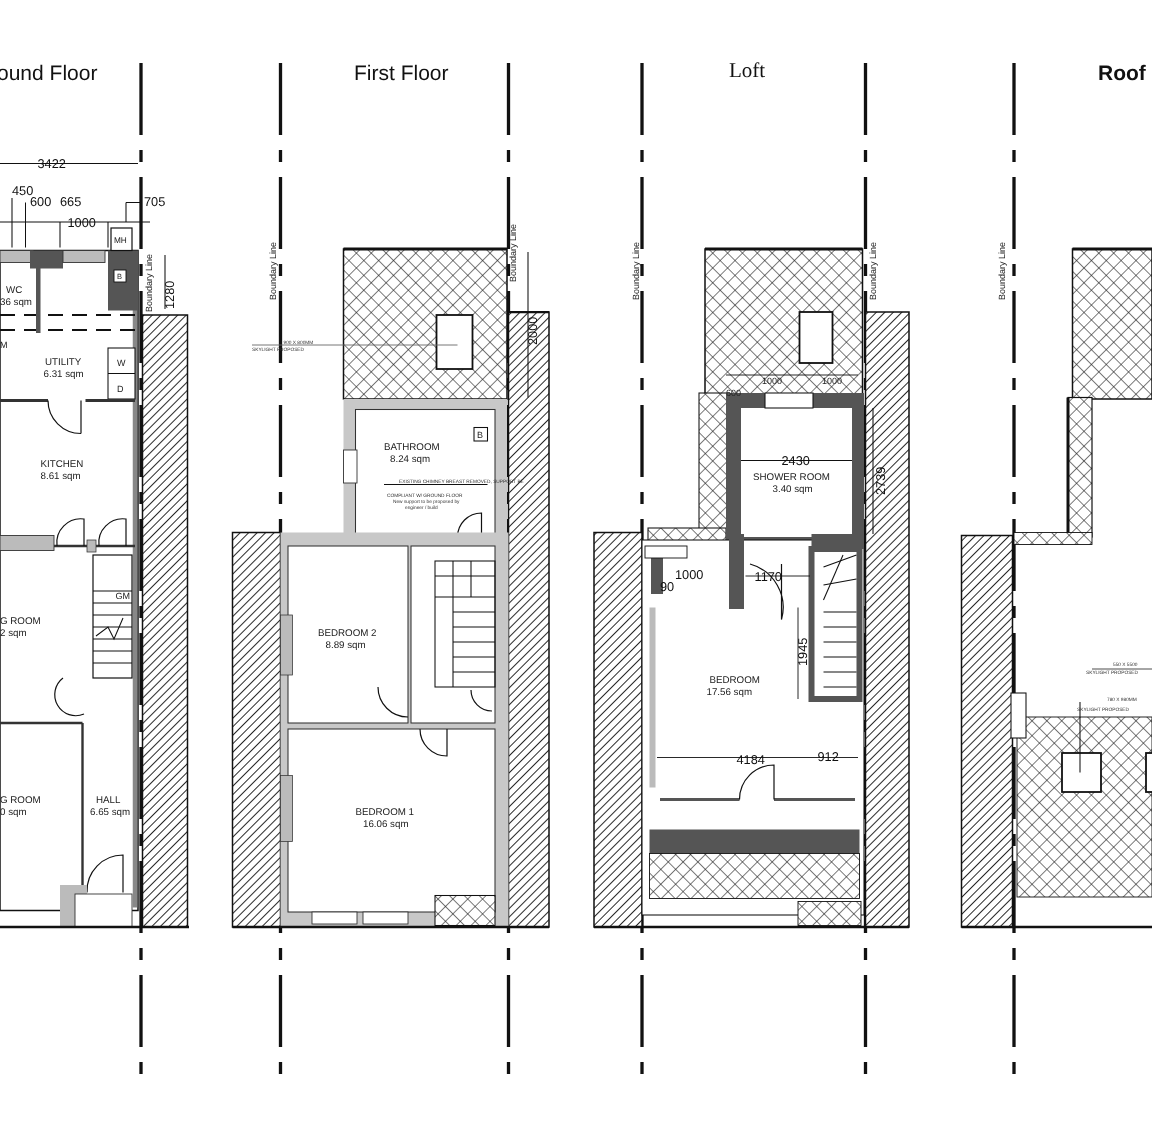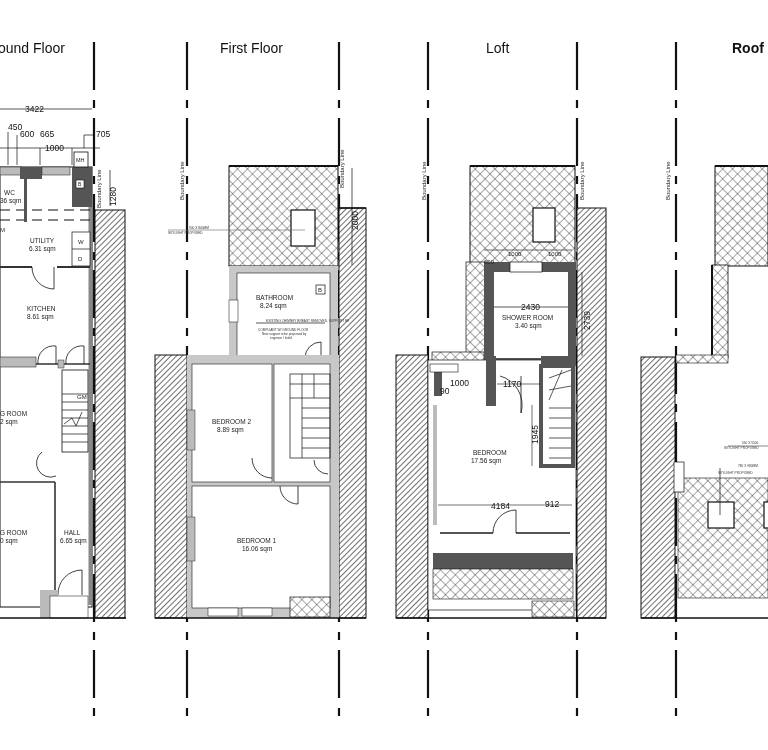--- a/index.html
+++ b/index.html
@@ -9,22 +9,22 @@
   .lbl { font-family:"Liberation Sans", sans-serif; fill:#222; }
   .room { font-size:6.5px; }
   .dim { font-size:8.5px; fill:#111; }
   .tiny { font-size:3.2px; fill:#333; }
   .bl { font-size:6px; fill:#222; }
 </style>
 </head>
 <body>
 
 <div class="title" style="left:-2px;">ound Floor</div>
-<div class="title" style="left:220px;">First Floor</div>
-<div class="title" style="left:486px;">Loft</div>
+<div class="title" style="left:236px;">First Floor</div>
+<div class="title" style="left:486px;font-family:Liberation Serif, serif;">Loft</div>
 <div class="title" style="left:732px;font-weight:bold;">Roof</div>
 
 <svg id="plan" viewBox="0 0 768 750" xmlns="http://www.w3.org/2000/svg">
   <defs>
     <pattern id="diag" patternUnits="userSpaceOnUse" width="4" height="4" patternTransform="rotate(45)">
       <rect width="4" height="4" fill="#fff"></rect>
       <line x1="0" y1="0" x2="0" y2="4" stroke="#222" stroke-width="1.3"></line>
     </pattern>
     <pattern id="cross" patternUnits="userSpaceOnUse" width="7" height="7" patternTransform="rotate(45)">
       <rect width="7" height="7" fill="#fff"></rect>

